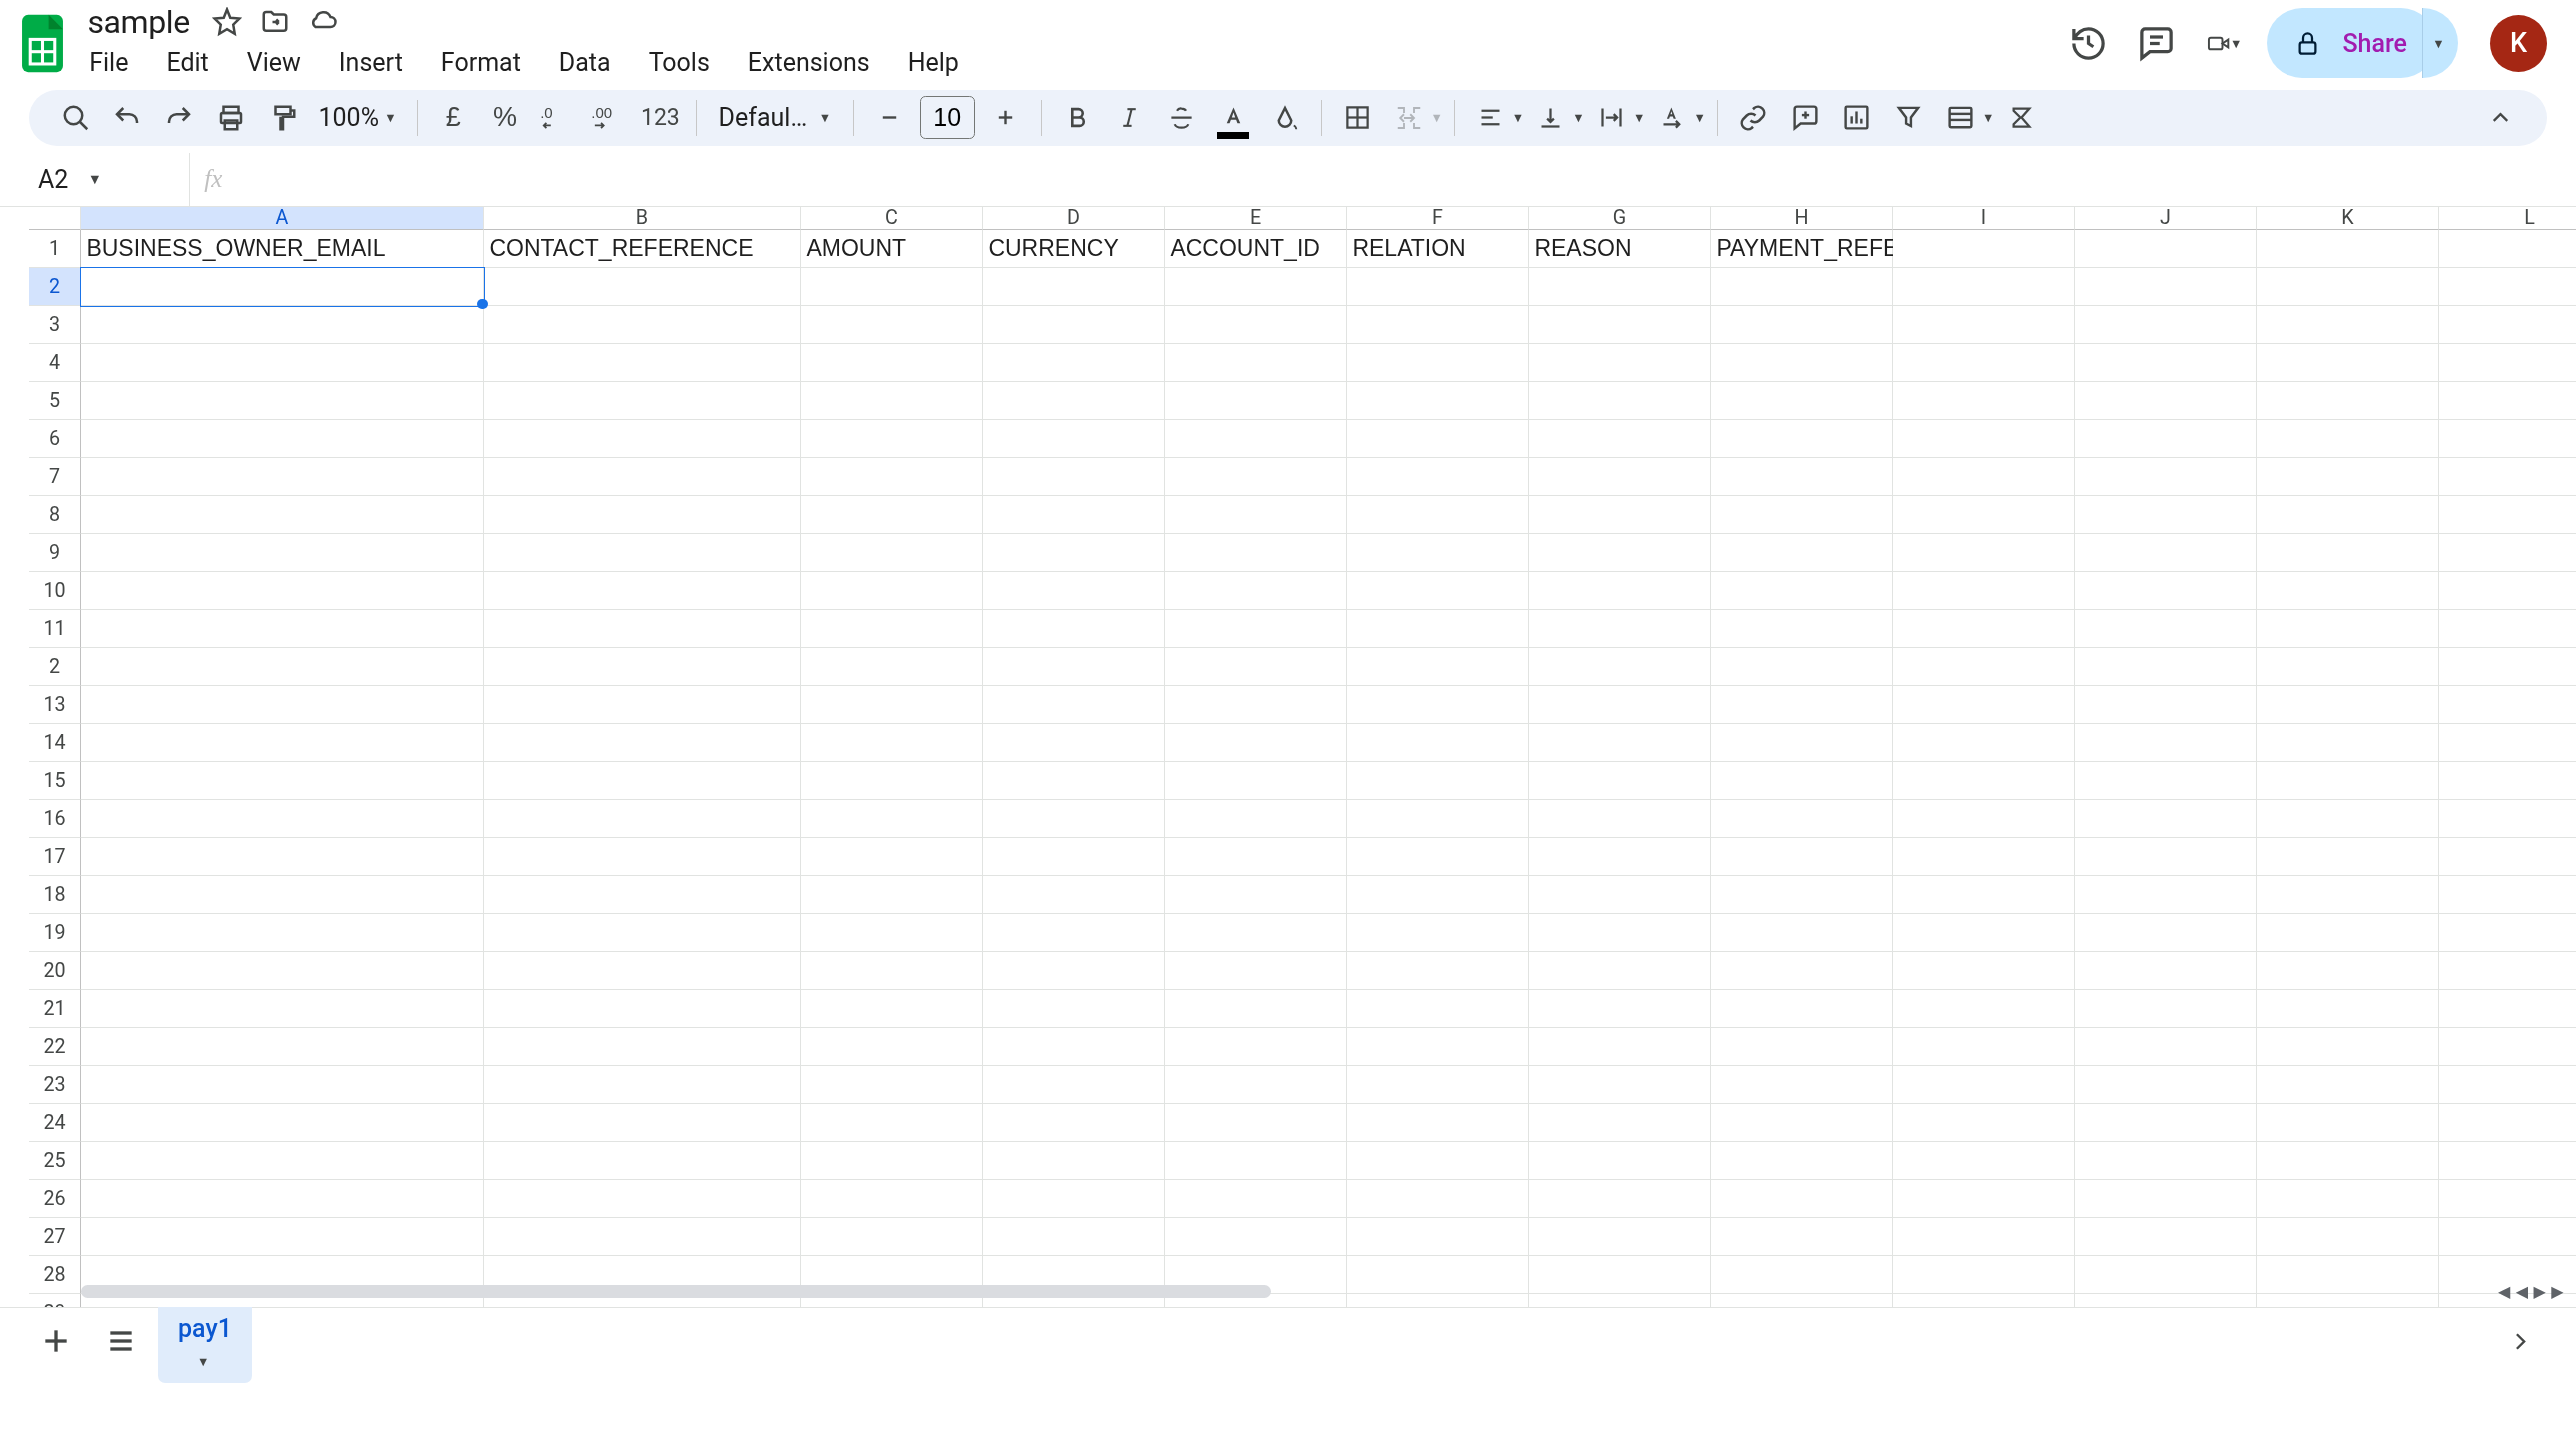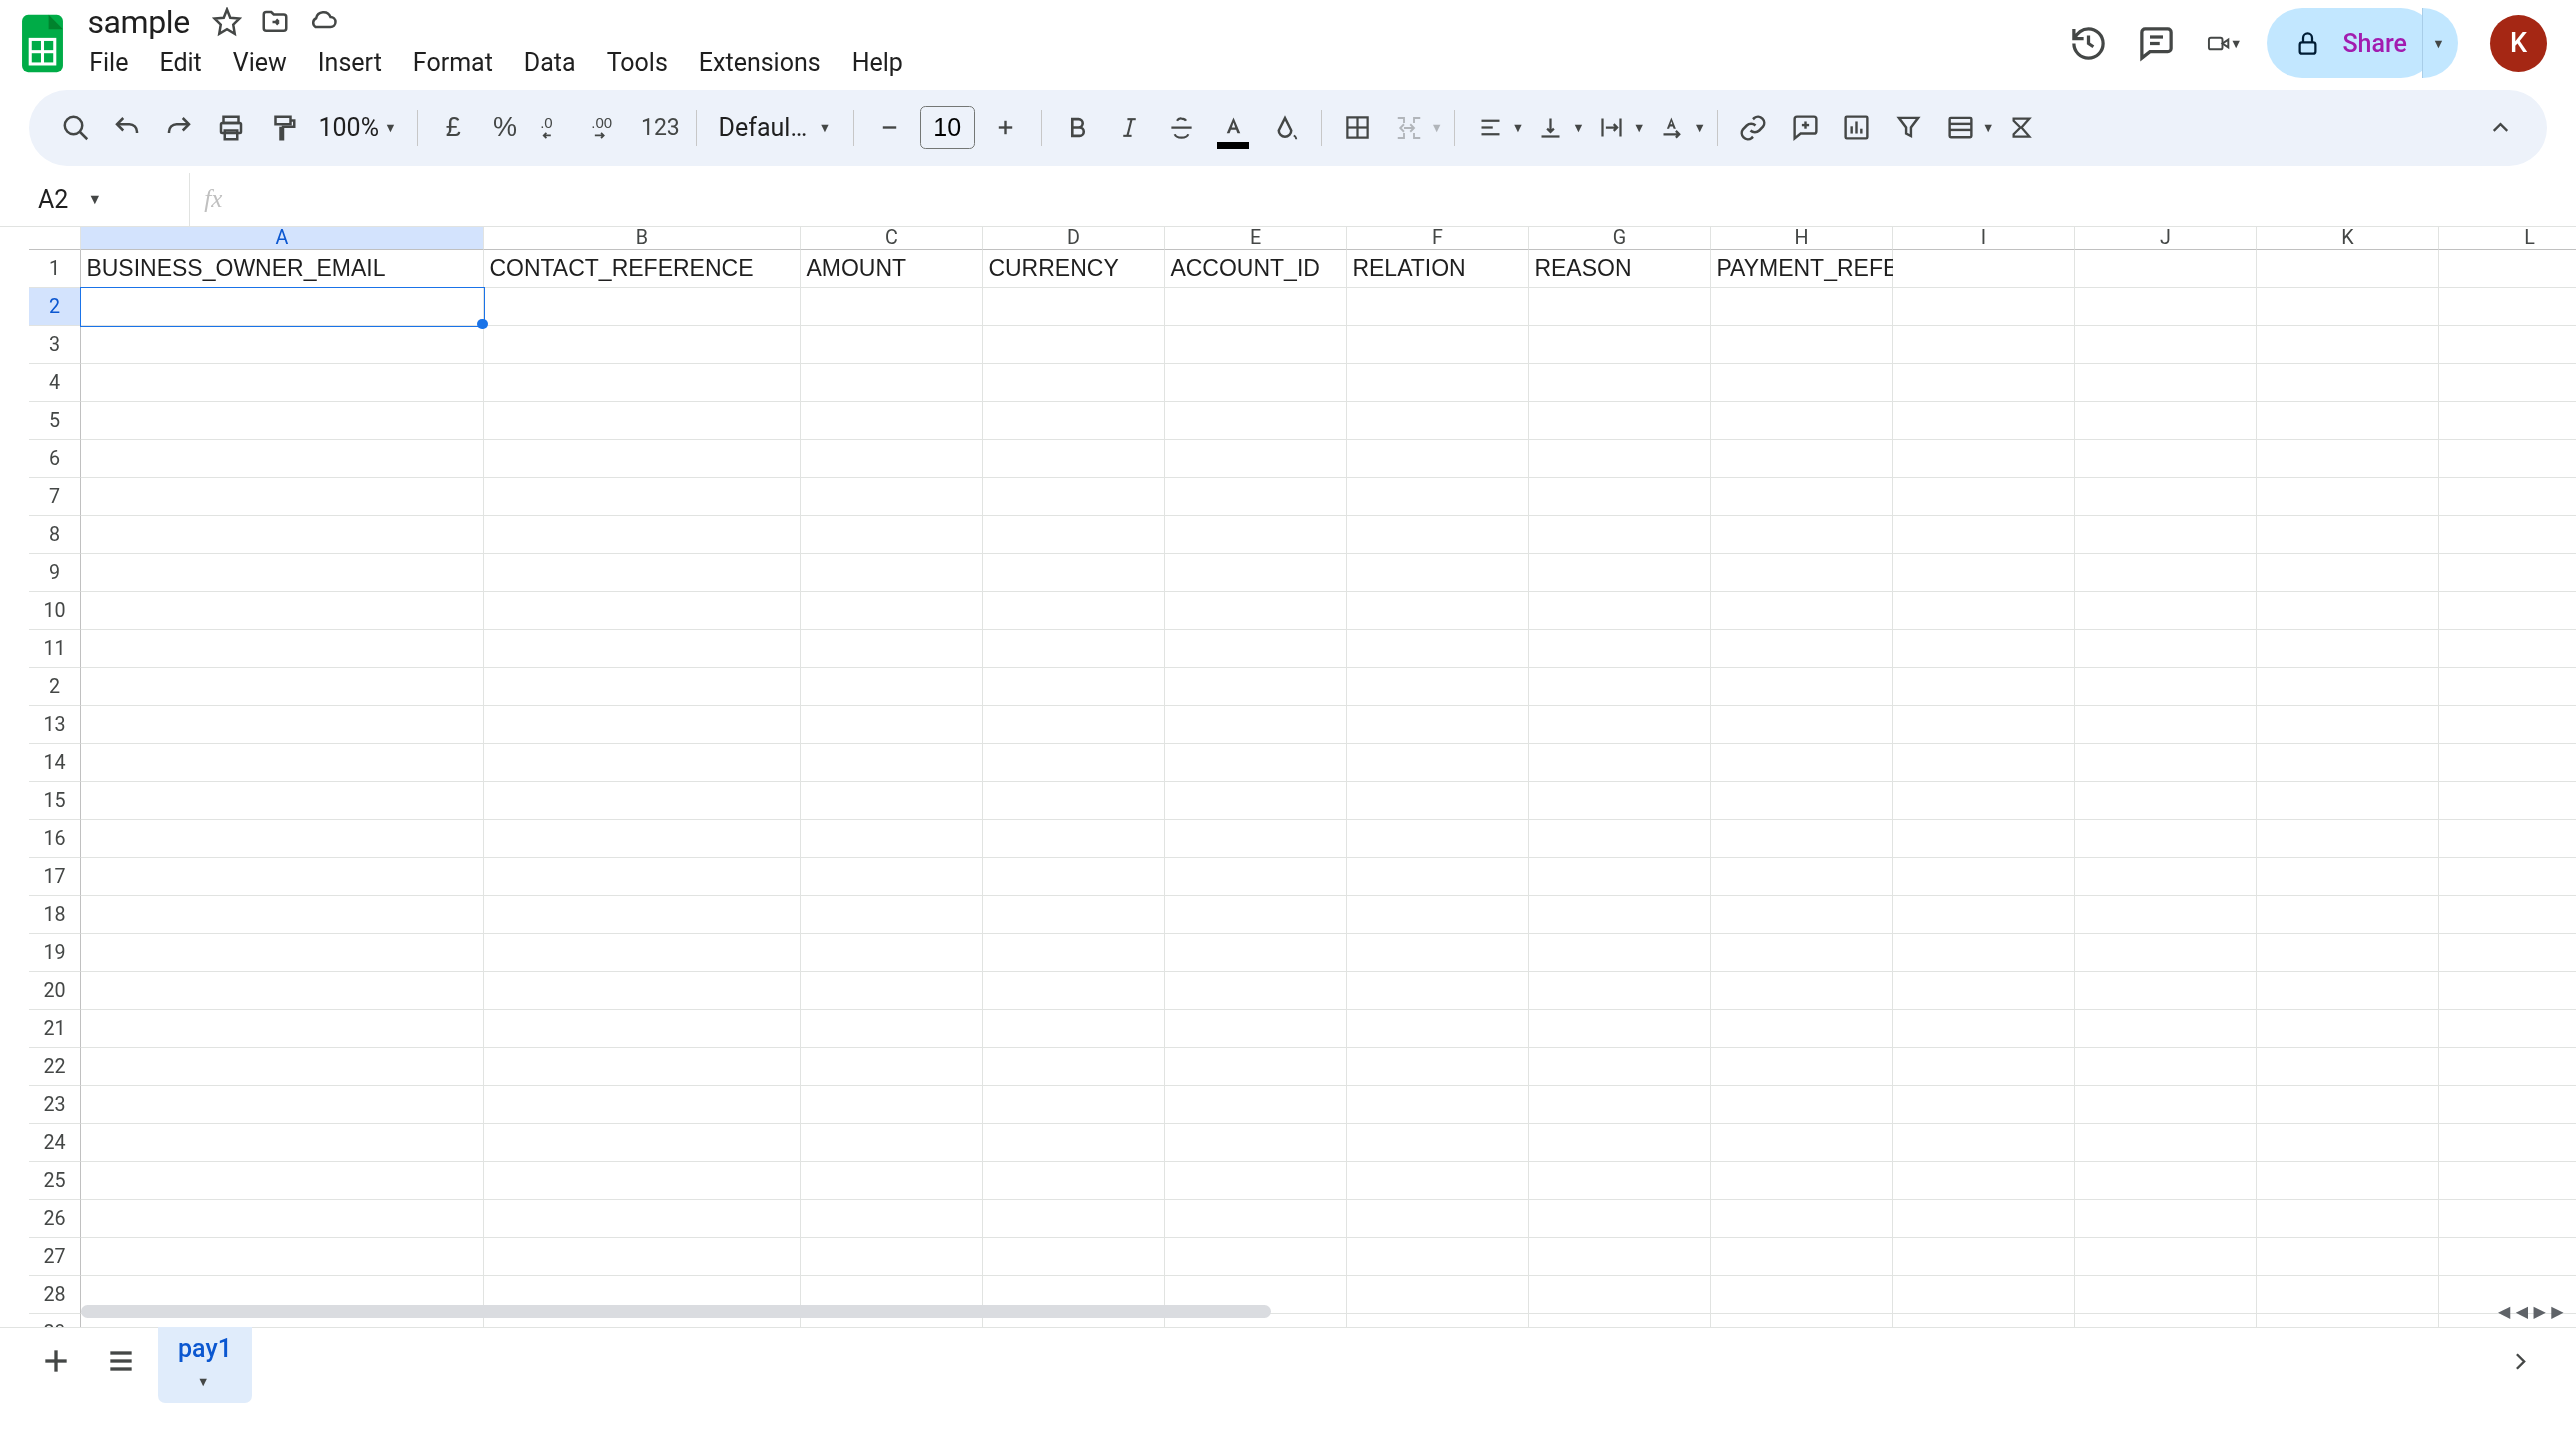--- a/index.html
+++ b/index.html
@@ -6,32 +6,32 @@
 body { font-family: 'Google Sans', Roboto, Arial, sans-serif; font-size: 23px; background: #fff; overflow: hidden; width: 2576px; height: 1454px; }
 
 
 .header { display: flex; align-items: center; padding: 10.7px 29px 3.6px 18px; height: 79px; }
 .logo { width: 48px; height: 64px; display: flex; align-items: center; justify-content: center; margin-right: 10.7px; }
 .logo svg { width: 45px; height: 63px; }
 .title-area { flex: 1; }
 .title-row { display: flex; align-items: center; gap: 12px; padding-left: 3.6px; }
 .doc-title { font-size: 32px; color: #1f1f1f; padding: 0 7.2px; font-weight: 400; letter-spacing: -0.4px;}
 .title-icon { width: 36px; height: 36px; display: flex; align-items: center; justify-content: center; color: #444746; border-radius: 50%; }
-.menu-row { display: flex; gap: 6px; padding-top: 1.8px; }
+.menu-row { display: flex; gap: 13px; padding-top: 1.8px; }
 .menu-item { padding: 5.4px 12.5px; font-size: 25px; color: #1f1f1f; border-radius: 5.4px; cursor: pointer; }
 .header-right { display: flex; align-items: center; gap: 18px; }
 .header-btn { width: 50px; height: 50px; display: flex; align-items: center; justify-content: center; color: #444746; border-radius: 50%; }
 .meet-btn { display: flex; align-items: center; gap: 3.6px; padding: 0 7.2px; }
 .share-btn { display: flex; align-items: center; gap: 21px; background: #c2e7ff; color: #a21caf; padding: 16px 29px 16px 27px; border-radius: 36px; font-size: 25px; font-weight: 500; }
 .share-arrow { width: 36px; height: 70px; display:flex; align-items:center; justify-content:center; background:#c2e7ff; border-radius: 0 36px 36px 0; border-left: 0.9px solid #a8cde8; margin-left:-14.3px;}
 .share-wrap{display:flex; align-items:stretch;}
 .avatar { width: 57px; height: 57px; border-radius: 50%; background: #a52714; color: #fff; display: flex; align-items: center; justify-content: center; font-size: 27px; font-weight: 500; margin-left: 14.3px; }
 
 
-.toolbar { margin: 10.7px 29px 0 29px; background: #edf2fa; border-radius: 45px; height: 76px; display: flex; align-items: center; padding: 0 21.5px; gap: 1.8px; }
+.toolbar { margin: 10.7px 29px 0 29px; background: #edf2fa; border-radius: 45px; height: 56px; display: flex; align-items: center; padding: 0 21.5px; gap: 1.8px; }
 .tb-btn { width: 50px; height: 50px; display: flex; align-items: center; justify-content: center; color: #444746; border-radius: 7.2px; }
 .tb-sep { width: 0.9px; height: 36px; background: #c7c7c7; margin: 0 9px; }
 .zoom-sel { display: flex; align-items: center; gap: 9px; font-size: 25px; color: #1f1f1f; padding: 0 9px; }
 .font-sel { display: flex; align-items: center; gap: 10.7px; font-size: 25px; color: #1f1f1f; padding: 0 10.7px; width: 134px; }
 .font-size-box { display: flex; align-items: center; gap: 5.4px; }
 .fs-input { width: 55px; height: 43px; border: 0.9px solid #747775; border-radius: 5.4px; text-align: center; font-size: 25px; background: transparent; }
 .tb-text { font-size: 23px; padding: 0 7.2px; color: #444746;}
 .text-color { position: relative; }
 .text-color::after { content:''; position:absolute; bottom:3.6px; left:9px; right:9px; height:7.2px; background:#000; }
 .collapse { margin-left: auto; }

